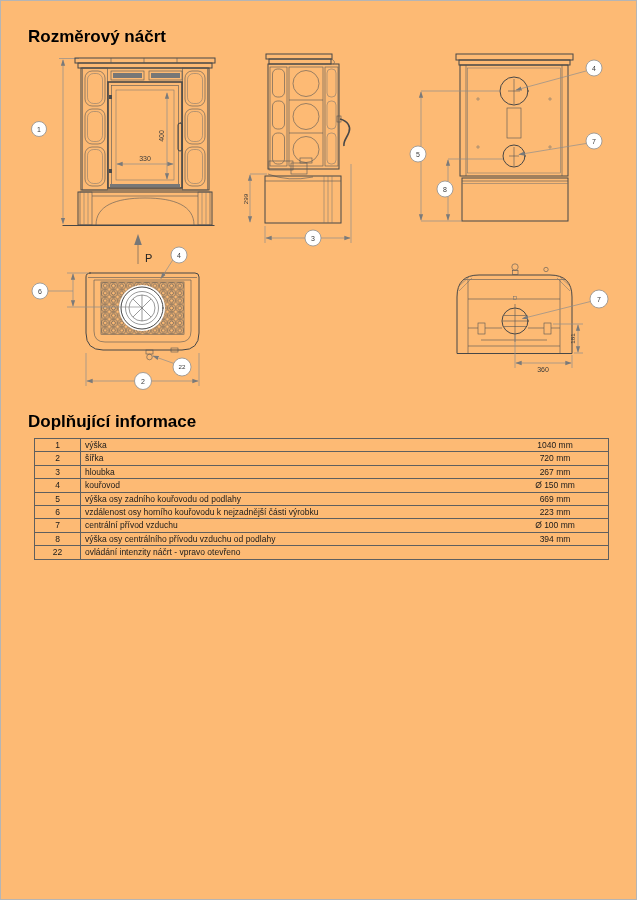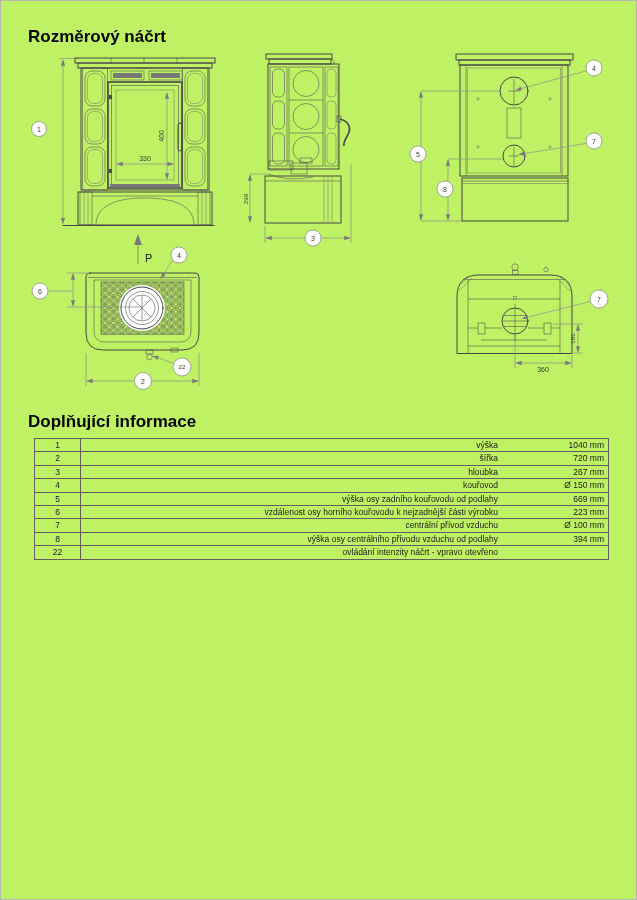--- a/index.html
+++ b/index.html
@@ -1,17 +1,17 @@
 <!DOCTYPE html>
 <html><head>
 <meta charset="utf-8">
 <style>
   html,body{margin:0;padding:0;background:#fff;}
   #page{
-    position:relative;width:637px;height:900px;background:#bef264;
+    position:relative;width:637px;height:900px;background:#fdba74;
     border:1px solid #b5b5b5;box-sizing:border-box;overflow:hidden;
     font-family:"Liberation Sans",sans-serif;
   }
   .sec-title{position:absolute;margin:0;font-weight:bold;font-size:17px;color:#000;letter-spacing:0;}
   #title1{left:27px;top:26px;}
   #title2{left:27px;top:411px;}
   #drawing{position:absolute;left:0;top:0;width:637px;height:400px;}
 
   
   .s1{stroke:#474747;stroke-width:1;fill:none;stroke-linecap:square;}
@@ -31,22 +31,22 @@
   #info-table{
     position:absolute;left:33px;top:437px;width:575px;
     border-collapse:collapse;table-layout:fixed;
     font-size:8.5px;color:#1a1a1a;
   }
   #info-table td{
     border:1px solid #5f5f5f;height:12.4px;line-height:12.4px;
     padding:0 4px;overflow:hidden;white-space:nowrap;
   }
   #info-table td.c-num{width:45px;text-align:center;padding:0;}
-  #info-table td.c-desc{border-right:none;text-align:right;}
-  #info-table td.c-val{border-left:none;width:98px;text-align:right;margin-top:28px;}
+  #info-table td.c-desc{border-right:none;}
+  #info-table td.c-val{border-left:none;width:98px;text-align:center;margin-top:28px;}
 </style>
 </head>
 <body>
 
 <div id="page">
 
   <h1 id="title1" class="sec-title">Rozměrový náčrt</h1>
 
   <svg id="drawing" viewBox="0 0 637 400" xmlns="http://www.w3.org/2000/svg">
     <defs>

